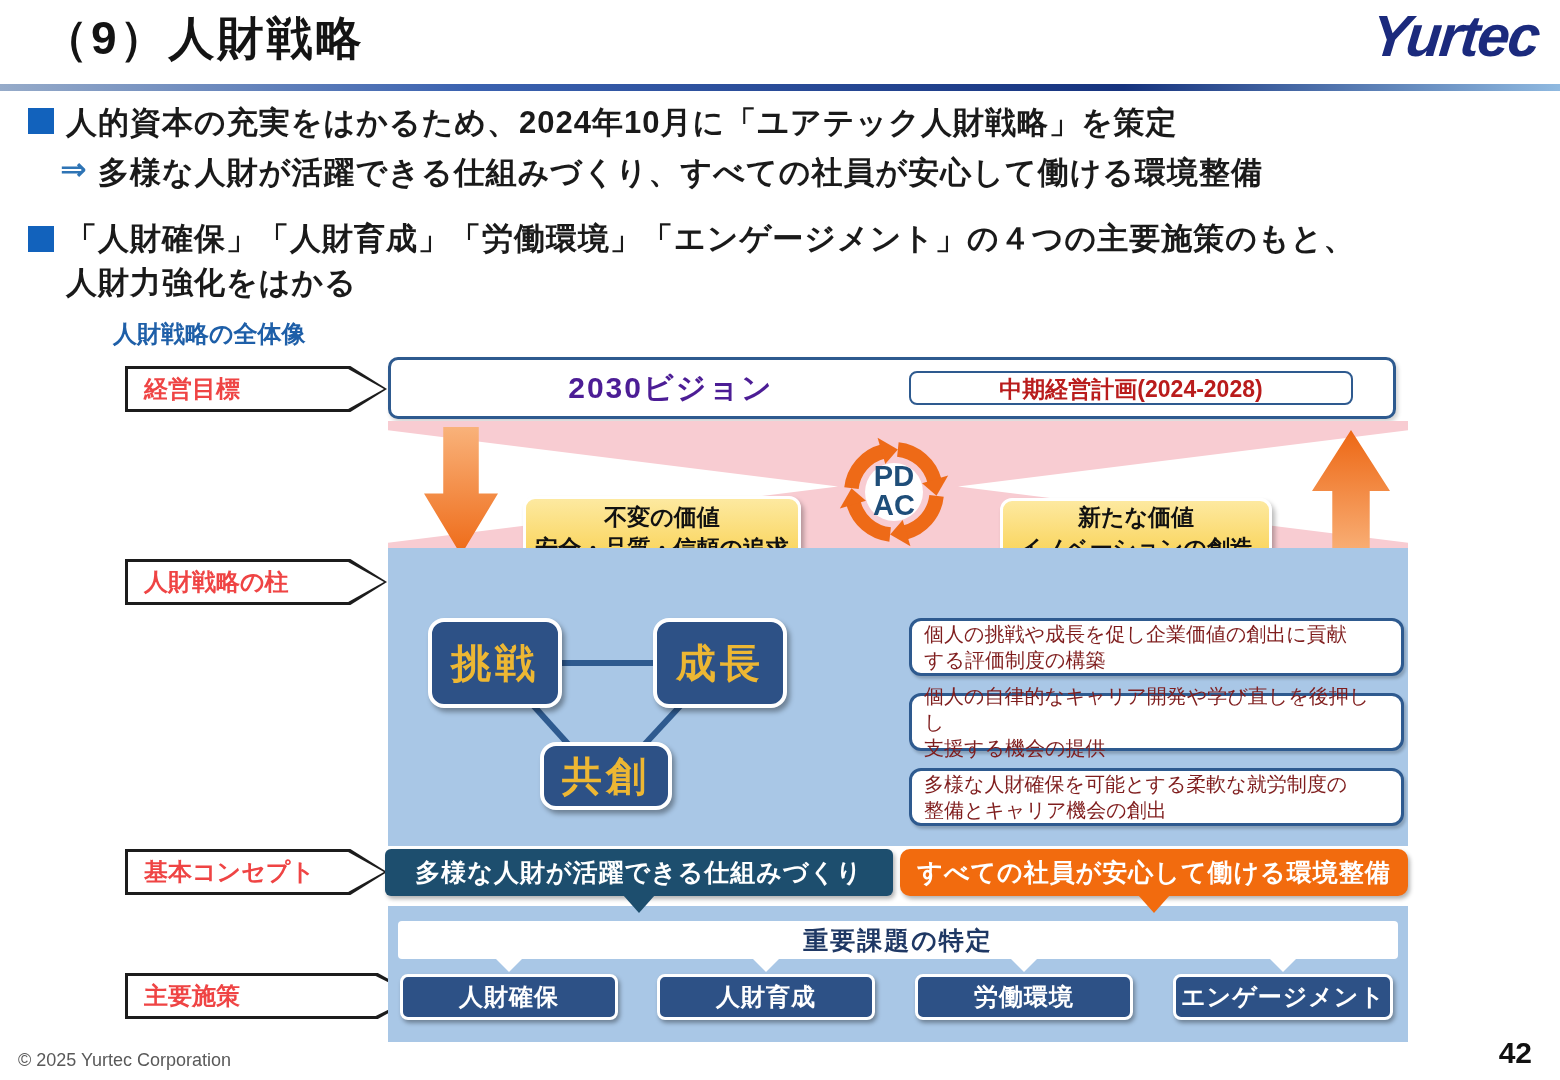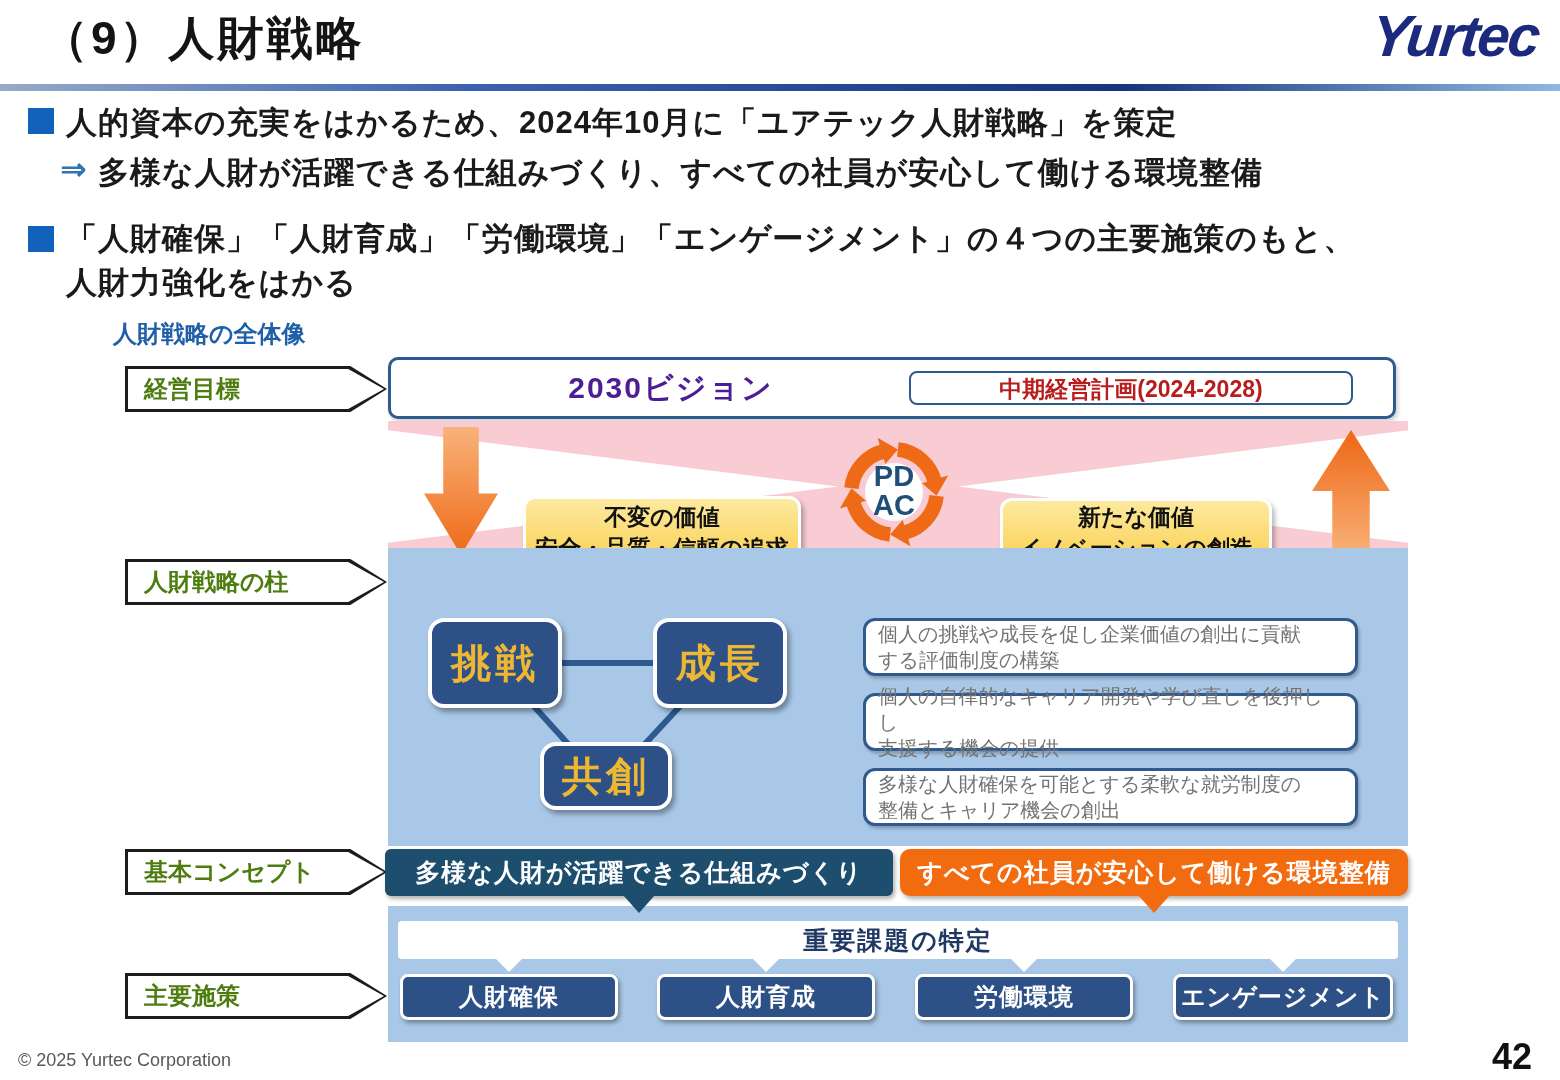--- a/index.html
+++ b/index.html
@@ -17,21 +17,21 @@
   .bullet-sq{position:absolute;width:26px;height:26px;background:#1262bc;}
   .btxt{position:absolute;font-weight:800;color:#1a1a1a;font-size:31px;letter-spacing:1px;white-space:nowrap;}
   .barrow{position:absolute;font-weight:800;color:#2e74b5;font-size:32px;}
   
   .caption{position:absolute;left:113px;top:318px;font-size:24px;font-weight:700;color:#1e5fa8;}
   .pent{position:absolute;width:262px;height:46px;background:#1c1c1c;
     clip-path:polygon(0 0,86% 0,100% 50%,86% 100%,0 100%);filter:drop-shadow(2px 2px 2px rgba(0,0,0,.35));}
   .pent .inner{position:absolute;left:3px;top:3px;right:3px;bottom:3px;background:#ffffff;
     clip-path:polygon(0 0,86% 0,100% 50%,86% 100%,0 100%);
     display:flex;align-items:center;padding-left:16px;box-sizing:border-box;
-    font-size:24px;font-weight:800;color:#4d7c0f;}
+    font-size:24px;font-weight:800;color:#ef4444;}
   
   .vision-box{position:absolute;left:388px;top:357px;width:1008px;height:62px;background:#fff;
     border:3px solid #2e5a8f;border-radius:10px;box-sizing:border-box;box-shadow:2px 3px 4px rgba(0,0,0,.18);}
   .vision-title{position:absolute;left:0;top:0;width:560px;height:56px;line-height:56px;text-align:center;
     font-size:30px;font-weight:800;color:#4c1d95;letter-spacing:2px;}
   .midterm{position:absolute;left:518px;top:11px;width:444px;height:34px;line-height:32px;border:2px solid #2e5a8f;
     border-radius:8px;text-align:center;font-size:23px;font-weight:800;color:#b91c1c;box-sizing:border-box;}
   
   .pink-band{position:absolute;left:388px;top:421px;width:1020px;height:131px;background:#f8ccd2;}
   .wedge{position:absolute;top:0;height:100%;width:450px;background:#ffffff;}
@@ -57,43 +57,43 @@
     font-weight:800;color:#1f3864;font-size:25px;letter-spacing:2px;}
   .strip-pillar{left:400px;top:563px;width:996px;height:38px;line-height:38px;}
   .strip-issues{left:398px;top:921px;width:1000px;height:38px;line-height:38px;}
   .tri-lines{position:absolute;left:388px;top:548px;width:1020px;height:298px;pointer-events:none;}
   .node{position:absolute;background:#2d5186;border:4px solid #ffffff;border-radius:16px;box-sizing:border-box;
     display:flex;align-items:center;justify-content:center;font-size:40px;font-weight:800;color:#edb733;
     letter-spacing:4px;box-shadow:3px 4px 5px rgba(0,0,0,.35);text-align:right;}
   .node1{left:428px;top:618px;width:134px;height:90px;}
   .node2{left:653px;top:618px;width:134px;height:90px;}
   .node3{left:540px;top:742px;width:132px;height:68px;}
-  .point-box{position:absolute;left:863px;width:495px;height:58px;background:#fff;border:3px solid #2e5a8f;
+  .point-box{position:absolute;left:909px;width:495px;height:58px;background:#fff;border:3px solid #2e5a8f;
     border-radius:12px;box-sizing:border-box;display:flex;align-items:center;padding:2px 12px;
-    font-size:20px;color:#737373;line-height:1.3;white-space:pre-line;box-shadow:2px 3px 3px rgba(0,0,0,.2);}
+    font-size:20px;color:#7f1d1d;line-height:1.3;white-space:pre-line;box-shadow:2px 3px 3px rgba(0,0,0,.2);}
   .pb1{top:618px;} .pb2{top:693px;} .pb3{top:768px;}
   
   .banner{position:absolute;top:849px;width:508px;height:47px;display:flex;align-items:center;justify-content:center;
     font-size:25px;font-weight:800;color:#ffffff;letter-spacing:1px;box-shadow:2px 3px 4px rgba(0,0,0,.3);}
   .banner.left{left:385px;background:#1d4e6e;border-radius:6px;}
   .banner.right{left:900px;background:#f26b0e;border-radius:10px;}
   .banner::after{content:"";position:absolute;left:50%;bottom:-17px;transform:translateX(-50%);
     border-left:16px solid transparent;border-right:16px solid transparent;border-top:18px solid;}
   .banner.left::after{border-top-color:#1d4e6e;}
   .banner.right::after{border-top-color:#f26b0e;}
   
   .strip-tail{position:absolute;top:957px;border-left:15px solid transparent;border-right:15px solid transparent;
     border-top:15px solid #ffffff;}
   
   .measure{position:absolute;top:974px;height:46px;background:#2d5186;border:3px solid #ffffff;border-radius:8px;
     box-sizing:border-box;display:flex;align-items:center;justify-content:center;
     font-size:24px;font-weight:800;color:#ffffff;letter-spacing:1px;box-shadow:2px 3px 4px rgba(0,0,0,.35);}
   
   .copyright{position:absolute;left:18px;top:1050px;font-size:18px;color:#595959;}
-  .pagenum{position:absolute;right:28px;top:1036px;font-size:36px;font-weight:800;color:#111;}
+  .pagenum{position:absolute;right:28px;top:1036px;font-size:30px;font-weight:800;color:#111;}
 </style>
 </head>
 <body>
 
 <div class="slide">
 
   <div class="page-title">（9）人財戦略</div>
   <div class="logo">Yurtec</div>
   <div class="header-rule"></div>
 
@@ -110,21 +110,21 @@
 
   <div class="pent" style="left:125px;top:366px;">
     <div class="inner">経営目標</div>
   </div>
   <div class="pent" style="left:125px;top:559px;">
     <div class="inner">人財戦略の柱</div>
   </div>
   <div class="pent" style="left:125px;top:849px;">
     <div class="inner">基本コンセプト</div>
   </div>
-  <div class="pent" style="left:125px;top:973px;">
+  <div class="pent" style="left:125px;top:973px;padding-left:32px;">
     <div class="inner">主要施策</div>
   </div>
 
   <div class="vision-box">
     <div class="vision-title">2030ビジョン</div>
     <div class="midterm">中期経営計画(2024-2028)</div>
   </div>
 
   <div class="pink-band">
     <div class="wedge l"></div>

